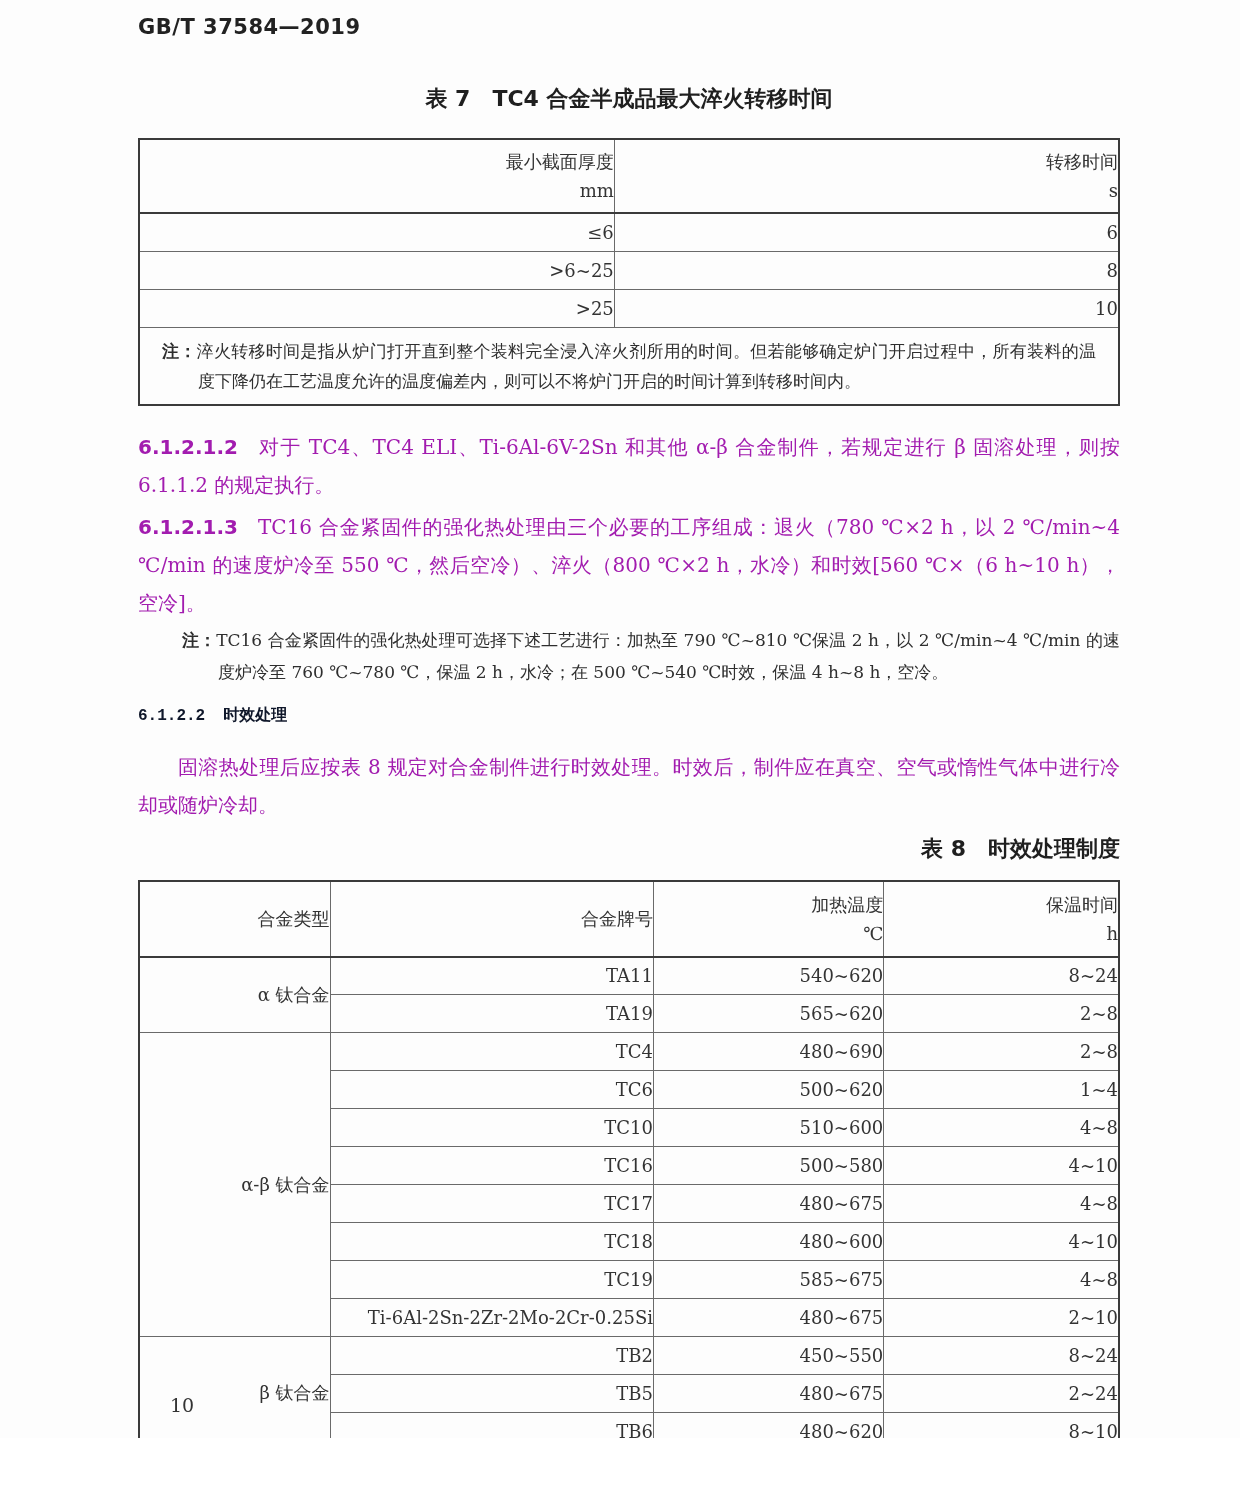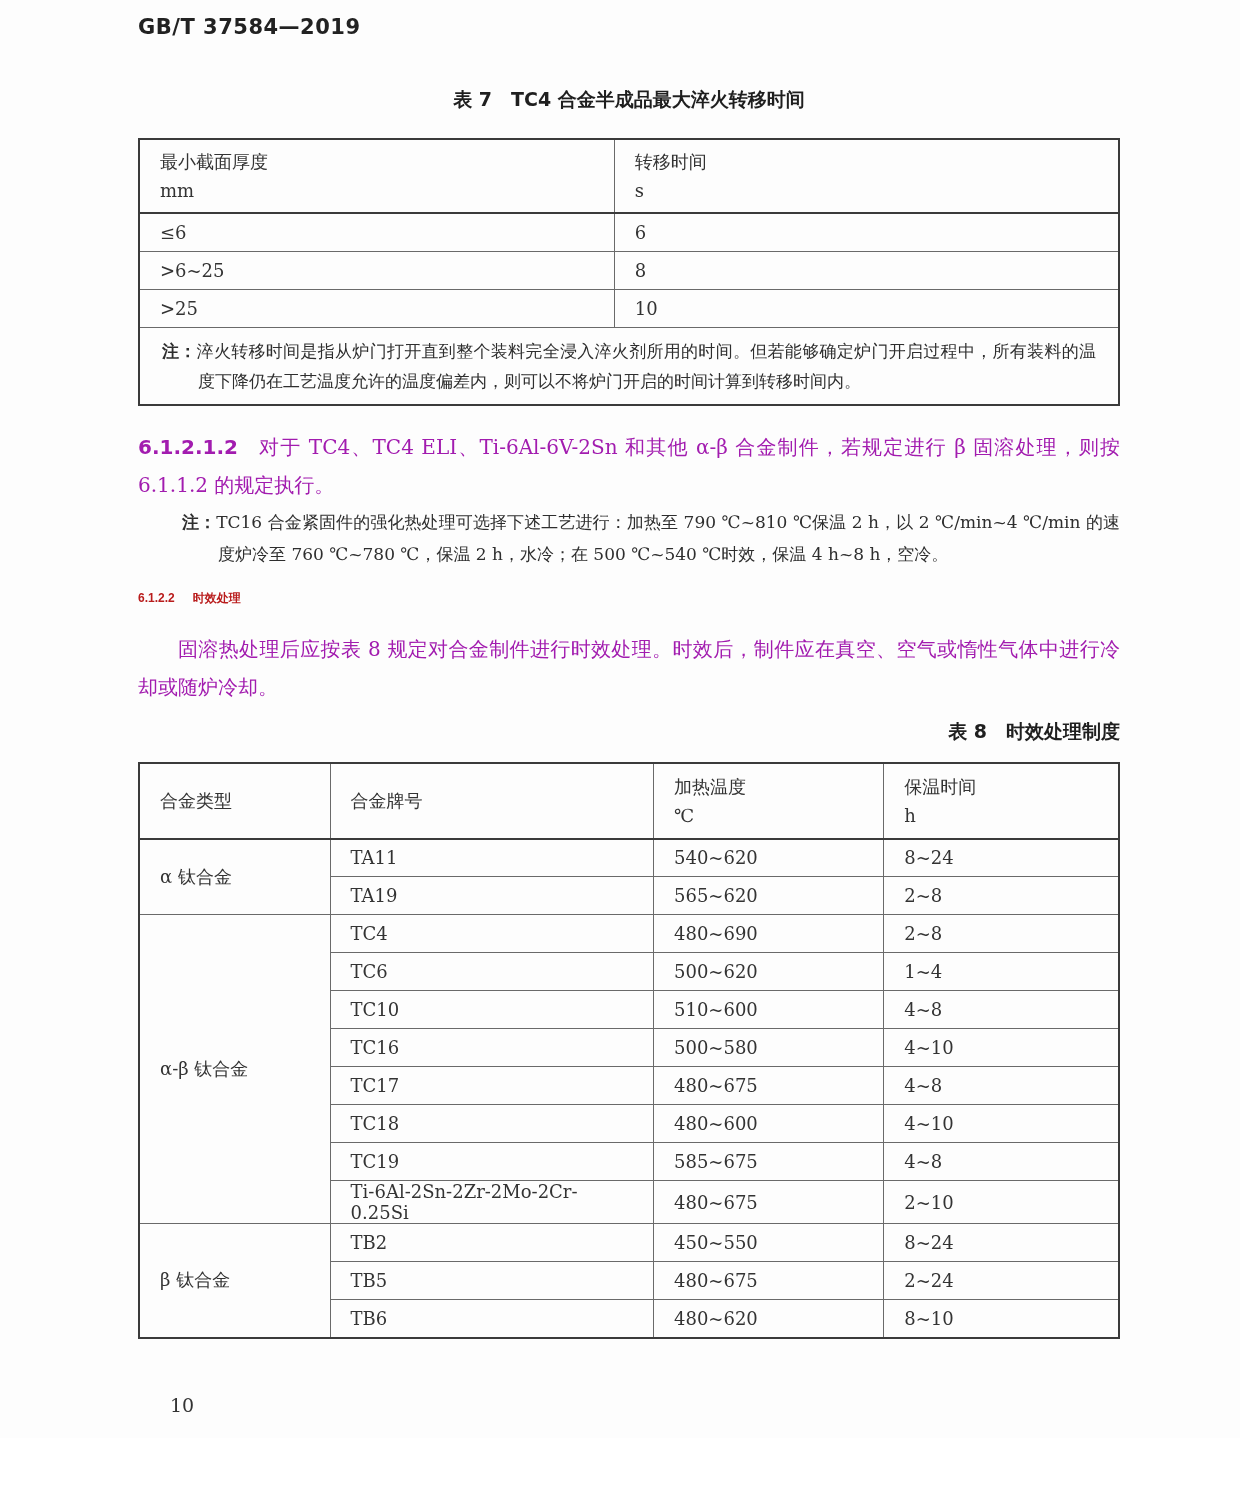--- a/index.html
+++ b/index.html
@@ -22,40 +22,40 @@
     font-size: 21px;
     line-height: 26px;
     color: #222;
     letter-spacing: 0.5px;
   }
 
   .table-title {
     text-align: center;
     font-family: "DejaVu Sans", "Liberation Sans", sans-serif;
     font-weight: bold;
-    font-size: 19px;
+    font-size: 22px;
     line-height: 26px;
     color: #1f1f1f;
   }
   .title7 { margin-top: 46px; }
   .title8 { margin-top: 12px; text-align: right; }
 
   table.tbl {
     width: 100%;
     border-collapse: collapse;
     table-layout: fixed;
     font-size: 18px;
     color: #333;
   }
   table.tbl th, table.tbl td {
     border: 1px solid #6a6a6a;
-    text-align: left;
+    text-align: right;
     vertical-align: middle;
     font-weight: normal;
-    padding: 0 20px;
+    padding: 0 0;
   }
   table.tbl { border: 2px solid #3b3b3b; }
   table.tbl thead th { border-bottom: 2px solid #3b3b3b; }
 
   .tbl7 { margin-top: 26px; }
   .tbl7 thead th { height: 74px; }
   .tbl7 tbody td { height: 38px; }
   .hdr-line { line-height: 30px; }
   .hdr-unit { line-height: 28px; }
 
@@ -91,25 +91,25 @@
     margin: 2px 0 0 44px;
     font-size: 17px;
     line-height: 32px;
     text-align: justify;
     color: #2e2e2e;
     padding-left: 36px;
     text-indent: -36px;
   }
   .heading {
     margin-top: 14px;
-    font-family: Liberation Sans, sans-serif;
-    font-weight: bold;
-    font-size: 12px;
+    font-family: Liberation Mono, monospace;
+    font-weight: bold;
+    font-size: 16px;
     line-height: 28px;
-    color: #b91c1c;
+    color: #0f172a;
   }
   .heading .gap { display: inline-block; width: 18px; }
   .body-para {
     margin-top: 18px;
     font-size: 20px;
     line-height: 38px;
     text-align: justify;
     text-indent: 2em;
     color: #a21caf;
   }
@@ -169,20 +169,21 @@
         <tr>
           <td class="note-cell" colspan="2">
             <div class="note-hang"><span class="note-label">注：</span><span>淬火转移时间是指从炉门打开直到整个装料完全浸入淬火剂所用的时间。但若能够确定炉门开启过程中，所有装料的温度下降仍在工艺温度允许的温度偏差内，则可以不将炉门开启的时间计算到转移时间内。</span></div>
           </td>
         </tr>
       </tbody>
     </table>
 
     <p class="para"><span class="sec-num">6.1.2.1.2</span><span>对于 TC4、TC4 ELI、Ti-6Al-6V-2Sn 和其他 α-β 合金制件，若规定进行 β 固溶处理，则按 6.1.1.2 的规定执行。</span></p>
 
+    <p class="para tight"><span class="sec-num">6.1.2.1.3</span><span>TC16 合金紧固件的强化热处理由三个必要的工序组成：退火（780 ℃×2 h，以 2 ℃/min~4 ℃/min 的速度炉冷至 550 ℃，然后空冷）、淬火（800 ℃×2 h，水冷）和时效[560 ℃×（6 h~10 h），空冷]。</span></p>
 
     <div class="free-note"><span class="note-label">注：</span><span>TC16 合金紧固件的强化热处理可选择下述工艺进行：加热至 790 ℃~810 ℃保温 2 h，以 2 ℃/min~4 ℃/min 的速度炉冷至 760 ℃~780 ℃，保温 2 h，水冷；在 500 ℃~540 ℃时效，保温 4 h~8 h，空冷。</span></div>
 
     <p class="heading"><span>6.1.2.2</span><span class="gap"></span><span>时效处理</span></p>
 
     <p class="body-para">固溶热处理后应按表 8 规定对合金制件进行时效处理。时效后，制件应在真空、空气或惰性气体中进行冷却或随炉冷却。</p>
 
     <div class="table-title title8">表 8　时效处理制度</div>
 
     <table class="tbl tbl8">

